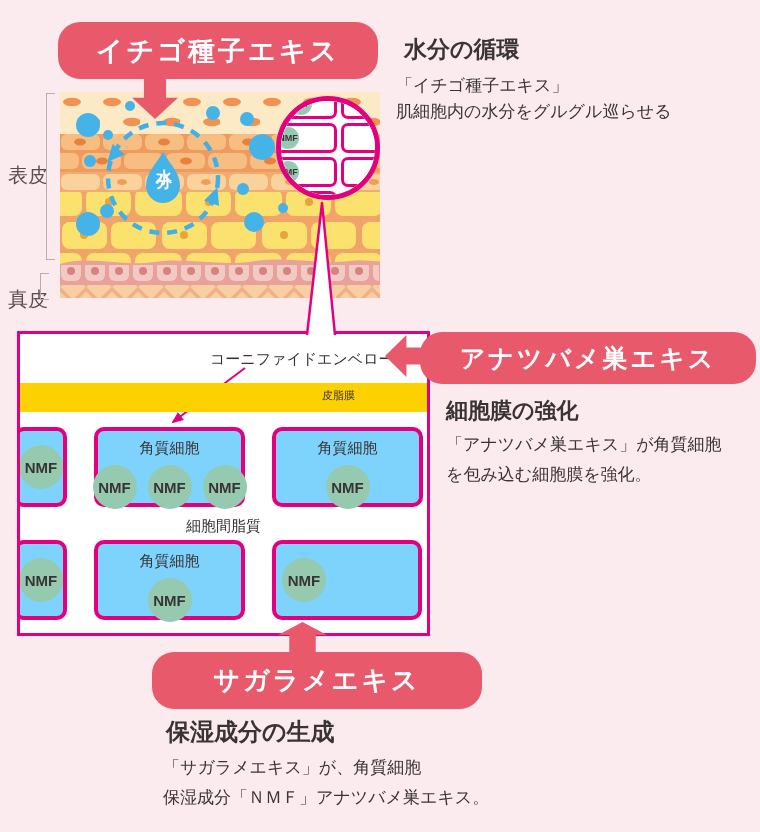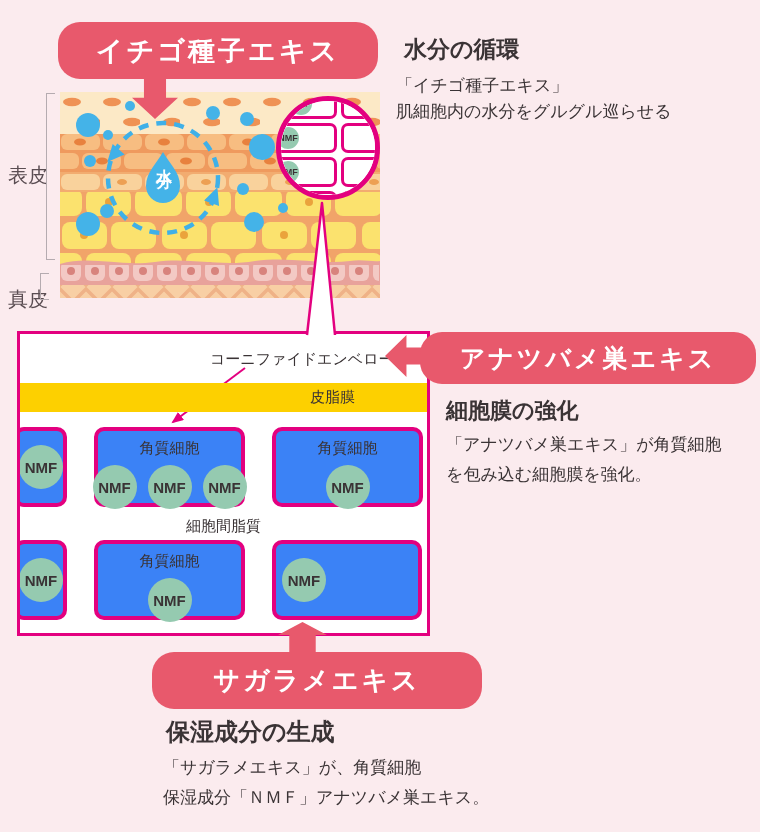--- a/index.html
+++ b/index.html
@@ -34,24 +34,24 @@
   .nmf-s{width:22px;height:22px;border-radius:50%;background:#95cab0;color:#3a3335;font-size:9px;
          font-weight:bold;display:flex;align-items:center;justify-content:center;flex:none;}
 
   .tri{position:absolute;left:300px;top:196px;z-index:2;}
 
   .diagram{position:absolute;left:17px;top:331px;width:413px;height:305px;background:#fff;
            border:3px solid #e3007f;box-sizing:border-box;overflow:hidden;z-index:1;}
   .env-label{position:absolute;left:190px;top:16px;font-size:15px;white-space:nowrap;}
   .env-arrow{position:absolute;left:135px;top:28px;}
   .sebum-bar{position:absolute;left:0;top:49px;width:407px;height:29px;background:#fdd000;}
-  .sebum-label{position:absolute;right:72px;top:54px;font-size:15px;margin-left:32px;}
+  .sebum-label{position:absolute;right:72px;top:54px;font-size:11px;margin-left:32px;}
   .rows{position:absolute;left:-20px;top:93px;display:flex;flex-direction:column;gap:33px;}
   .cellrow{display:flex;gap:13px;}
-  .cellbox{border:4px solid #e3007f;border-radius:10px;box-sizing:border-box;height:80px;background:#3b82f6;margin-left:14px;}
+  .cellbox{border:4px solid #e3007f;border-radius:10px;box-sizing:border-box;height:80px;background:#7dd3fc;margin-left:14px;}
   .cellbox.full{width:151px;}
   .cellbox .cname{text-align:center;font-size:15px;margin-top:8px;}
   .cellbox .circles{display:flex;justify-content:center;gap:11px;margin-top:7px;}
   .cellbox.pl{width:53px;display:flex;align-items:flex-end;}
   .cellbox.pl .nmf{margin:0 0 14px 1px;}
   .cellbox.pr{width:150px;display:flex;align-items:flex-end;}
   .cellbox.pr .nmf{margin:0 0 14px 6px;}
   .nmf{width:44px;height:44px;border-radius:50%;background:#95cab0;color:#3a3335;font-size:15px;
        font-weight:bold;display:flex;align-items:center;justify-content:center;flex:none;}
   .lipids-label{position:absolute;left:0;top:183px;width:407px;text-align:center;font-size:15px;}

